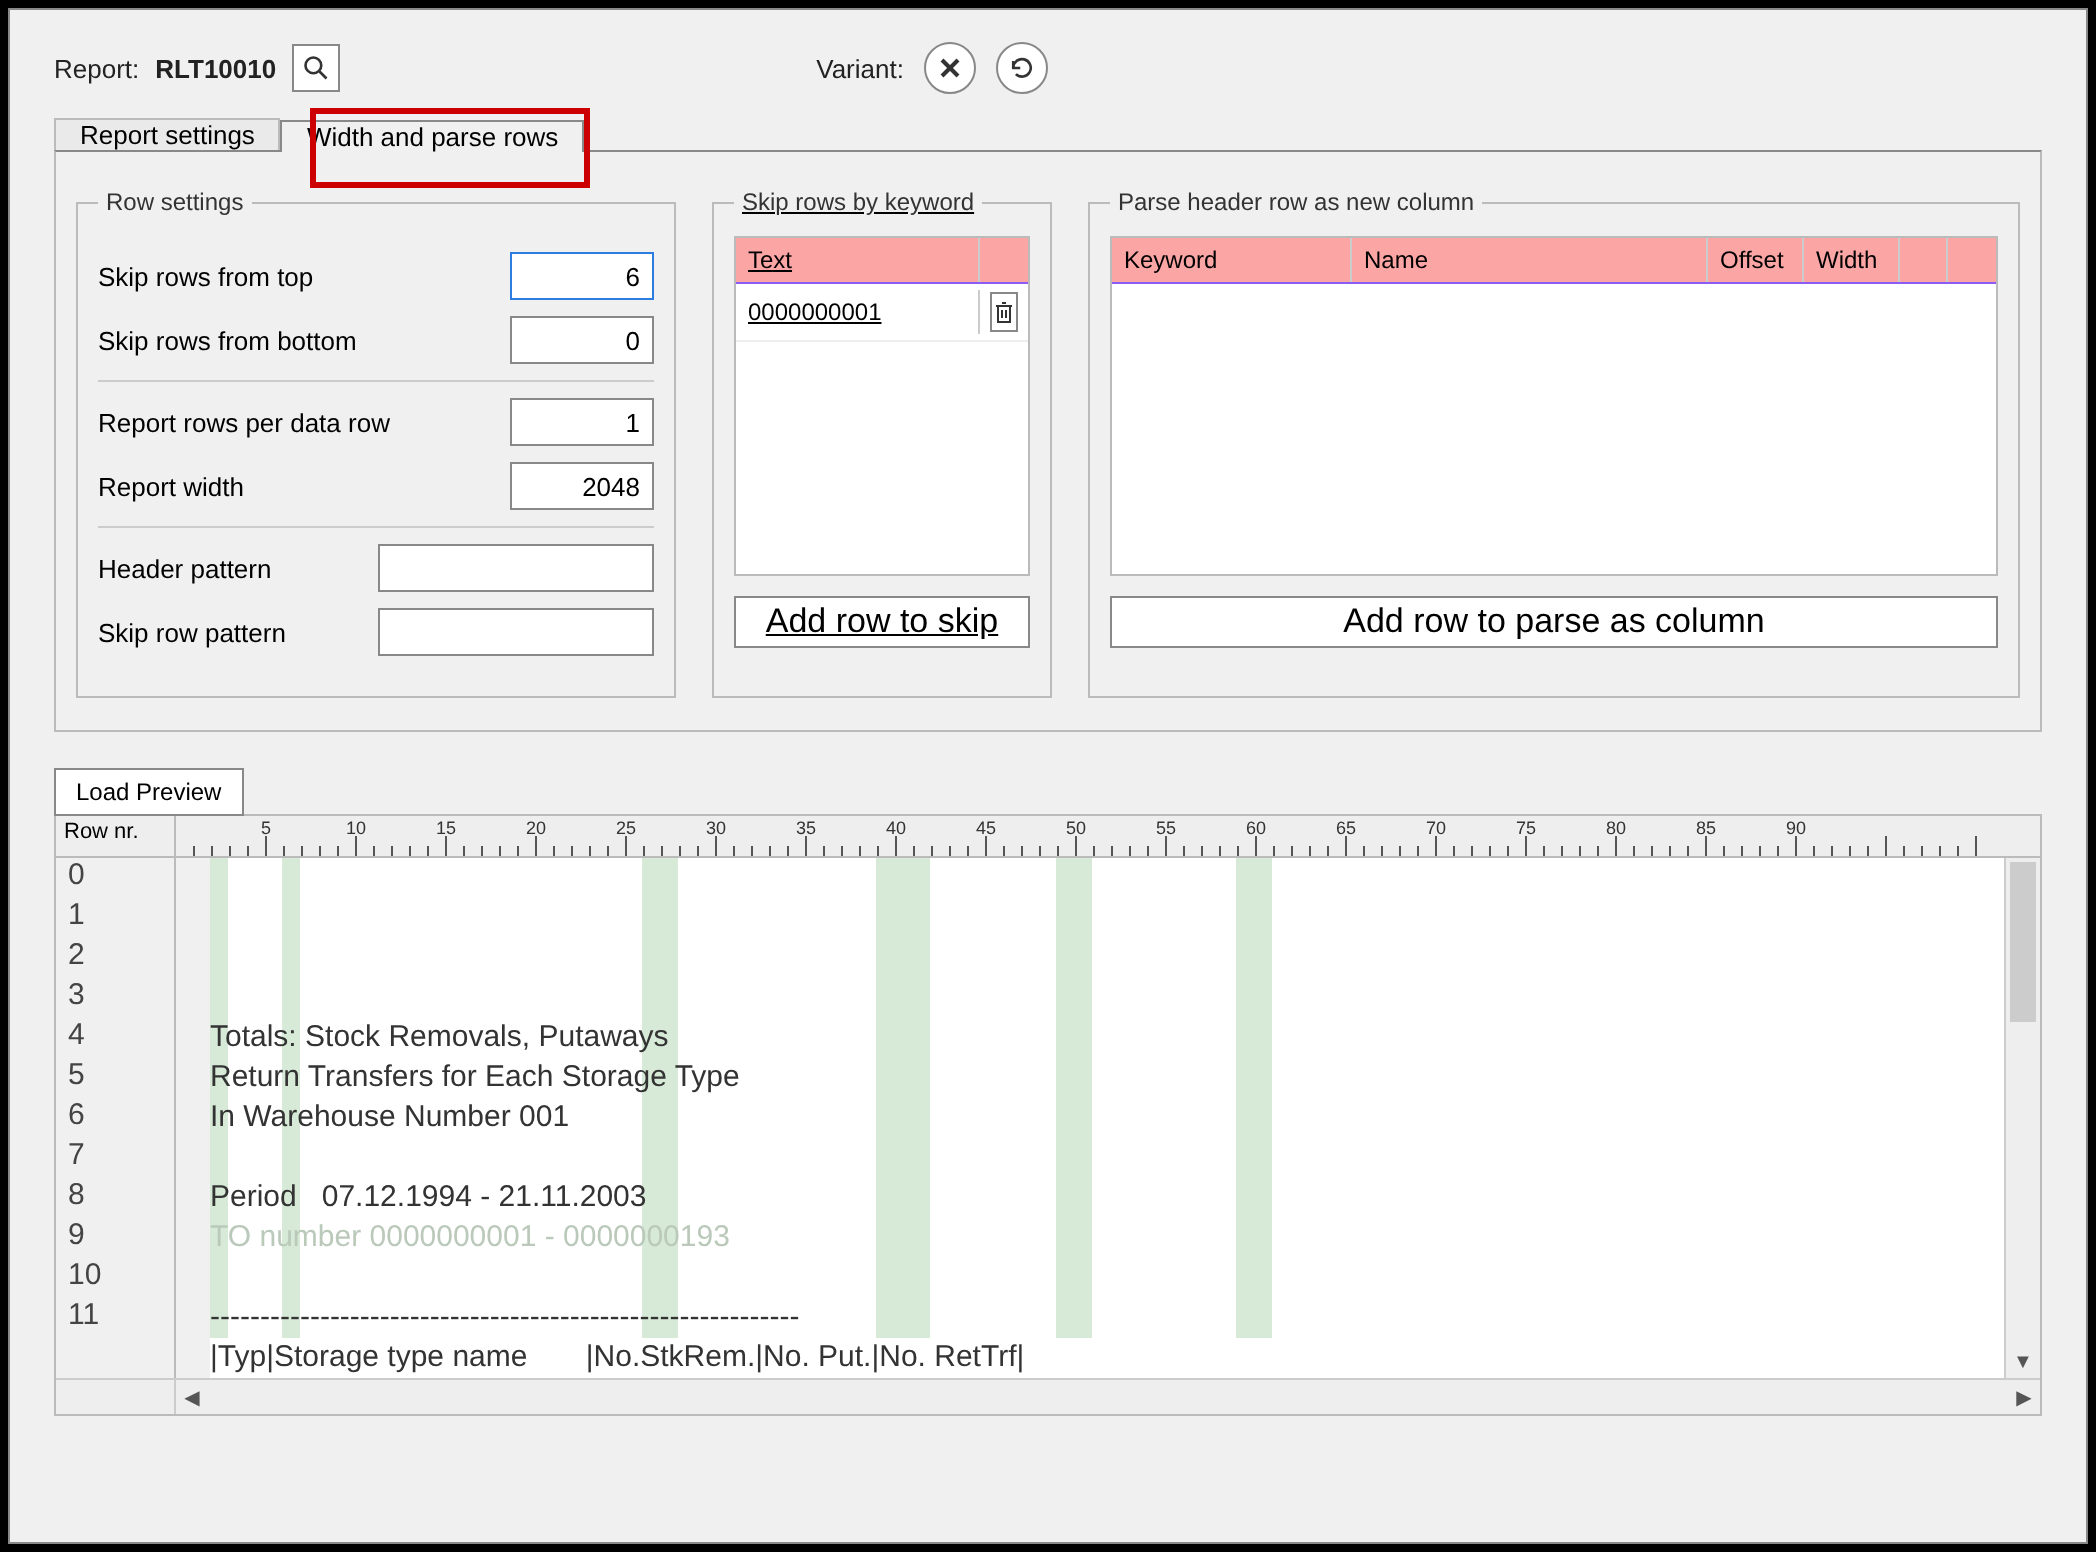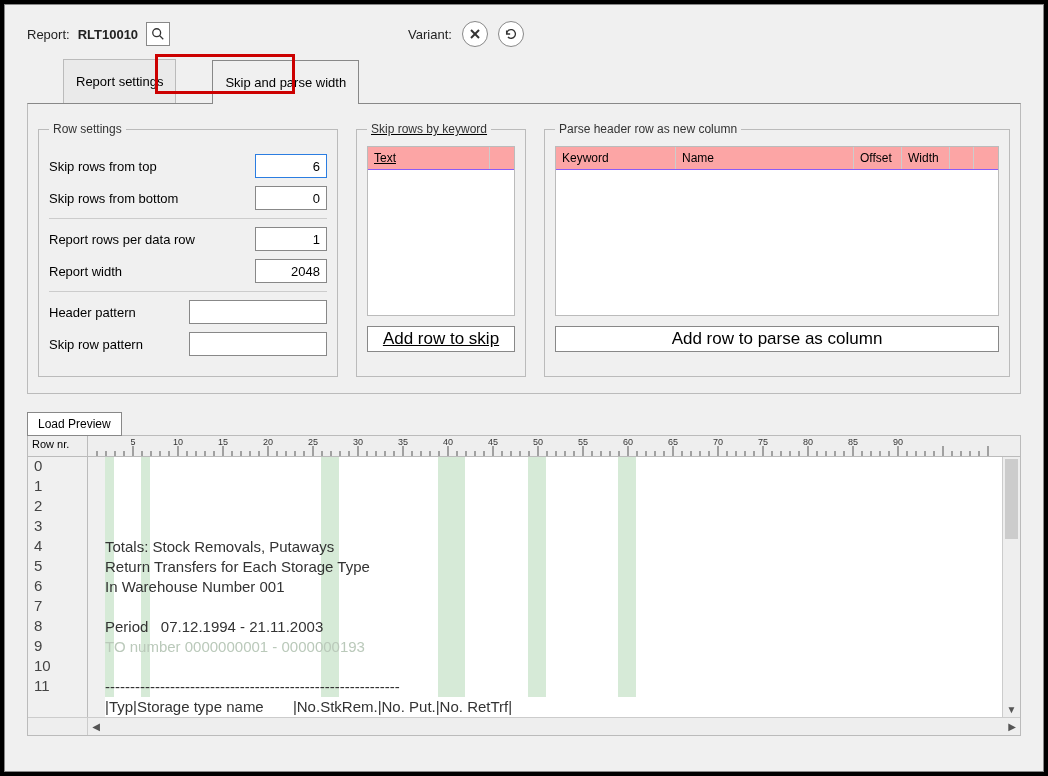--- a/index.html
+++ b/index.html
@@ -12,21 +12,21 @@
   .topbar .bold { font-weight: 700; }
   .icon-btn { width: 24px; height: 24px; background: #fff; border: 1px solid #888; display: flex; align-items: center; justify-content: center; cursor: pointer; }
   .round-btn { width: 26px; height: 26px; border-radius: 50%; background: #fff; border: 1px solid #888; display: flex; align-items: center; justify-content: center; cursor: pointer; }
   .variant-wrap { margin-left: 230px; display: flex; align-items: center; gap: 10px; }
   .combo { display: flex; }
   .combo input { width: 230px; height: 26px; border: 1px solid #888; background: #fff; padding: 0 6px; font-size: 13px; }
   .combo .drop { width: 20px; height: 26px; border: 1px solid #888; border-left: none; background: #fff; display:flex;align-items:center;justify-content:center;cursor:pointer; }
 
   
   .tabs { margin: 6px 22px 0 22px; display: flex; align-items: flex-end; font-size: 13px; }
-  .tab { padding: 14px 12px; border: 1px solid #bbb; background: #eaeaea; border-bottom: none; cursor: pointer; margin-left: 36px; }
+  .tab { padding: 0 12px; border: 1px solid #bbb; background: #eaeaea; border-bottom: none; cursor: pointer; }
   .tab.active { background: #f0f0f0; border-color: #888; position: relative; top: 1px; }
   .highlight { border: 3px solid #c00; padding: 2px; position: absolute; left: 150px; top: 49px; width: 140px; height: 40px; pointer-events: none; }
 
   
   .panel-area { margin: 0 22px; border: 1px solid #bbb; border-top: 1px solid #888; padding: 18px 8px 16px 8px; background: #f0f0f0; display: flex; gap: 14px; }
   fieldset { border: 1px solid #bbb; font-size: 12px; padding: 10px 10px 12px 10px; }
   fieldset legend { padding: 0 4px; color: #333; }
 
   
   .row-settings { width: 300px; }
@@ -121,21 +121,21 @@
               <path d="M3 8a5 5 0 1 1 1.5 3.5" fill="none" stroke="#333" stroke-width="1.5"></path>
               <polyline points="3,4 3,8 7,8" fill="none" stroke="#333" stroke-width="1.5"></polyline>
             </svg>
         </span>
       </div>
     </div>
   </div>
 
   <div class="tabs">
     <div class="tab">Report settings</div>
-    <div class="tab active">Skip and parse width</div>
+    <div class="tab active">Width and parse rows</div>
   </div>
   <div class="highlight"></div>
 
   <div class="panel-area">
 
     <fieldset class="row-settings">
       <legend>Row settings</legend>
       <div class="form-row">
         <span>Skip rows from top</span>
         <input class="focused" type="text" value="6" style="">
@@ -164,20 +164,38 @@
       </div>
     </fieldset>
 
     <fieldset class="skip-rows">
       <legend>Skip rows by keyword</legend>
       <div class="table">
         <div class="th-row">
           <div class="th c1">Text</div>
           <div class="th c2"></div>
         </div>
+        <div class="body" id="skip-rows-body">
+            <div class="row">
+              <div class="td c1">0000000001</div>
+              <div class="td c2">
+                <span class="icon-btn" style="width:20px;height:20px">
+                  <span>
+                    <svg width="12" height="12" viewBox="0 0 12 12">
+                      <rect x="3" y="3" width="6" height="8" fill="none" stroke="#333"></rect>
+                      <line x1="2" y1="3" x2="10" y2="3" stroke="#333"></line>
+                      <line x1="5" y1="1.5" x2="7" y2="1.5" stroke="#333"></line>
+                      <line x1="5" y1="5" x2="5" y2="9" stroke="#333"></line>
+                      <line x1="7" y1="5" x2="7" y2="9" stroke="#333"></line>
+                    </svg>
+                  </span>
+                </span>
+              </div>
+            </div>
+          </div>
       </div>
       <button class="wide-btn">Add row to skip</button>
     </fieldset>
 
     <fieldset class="parse-header">
       <legend>Parse header row as new column</legend>
       <div class="table">
         <div class="th-row">
           <div class="th">Keyword</div>
           <div class="th">Name</div>

